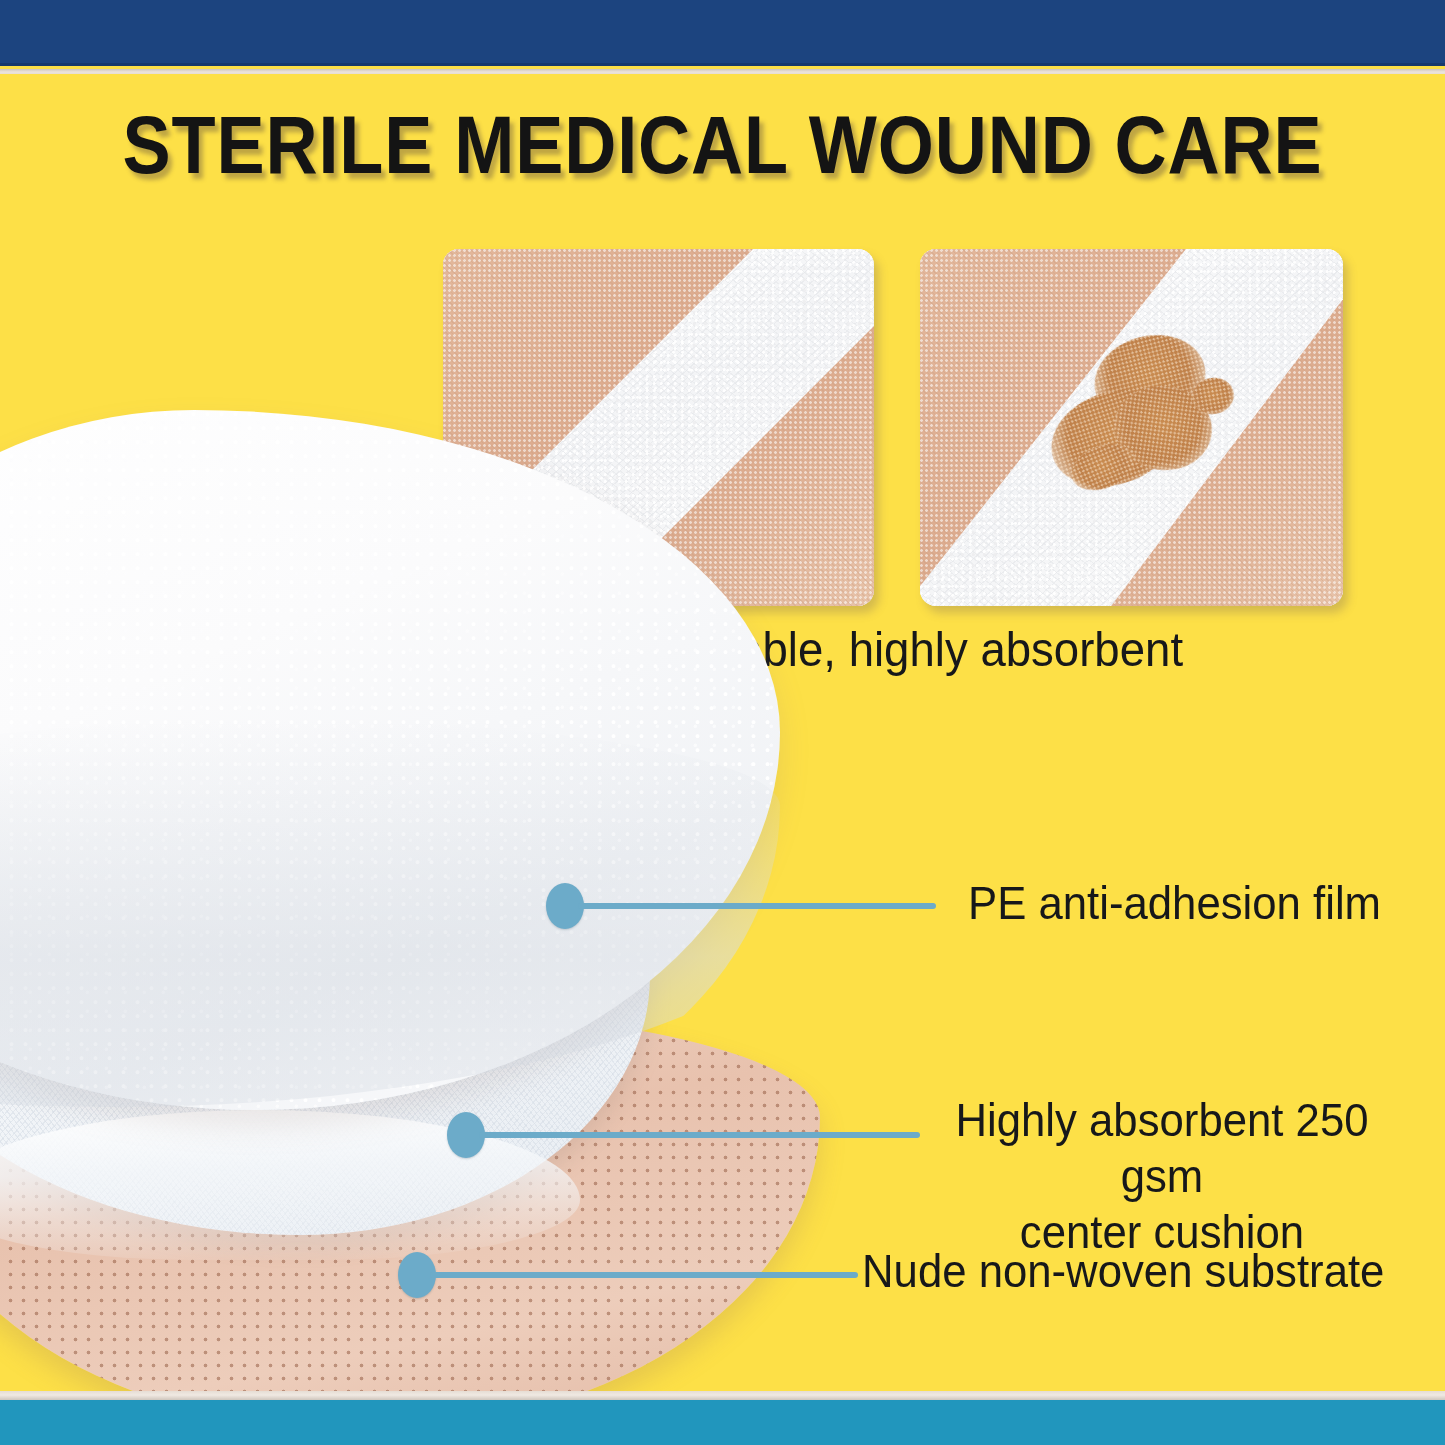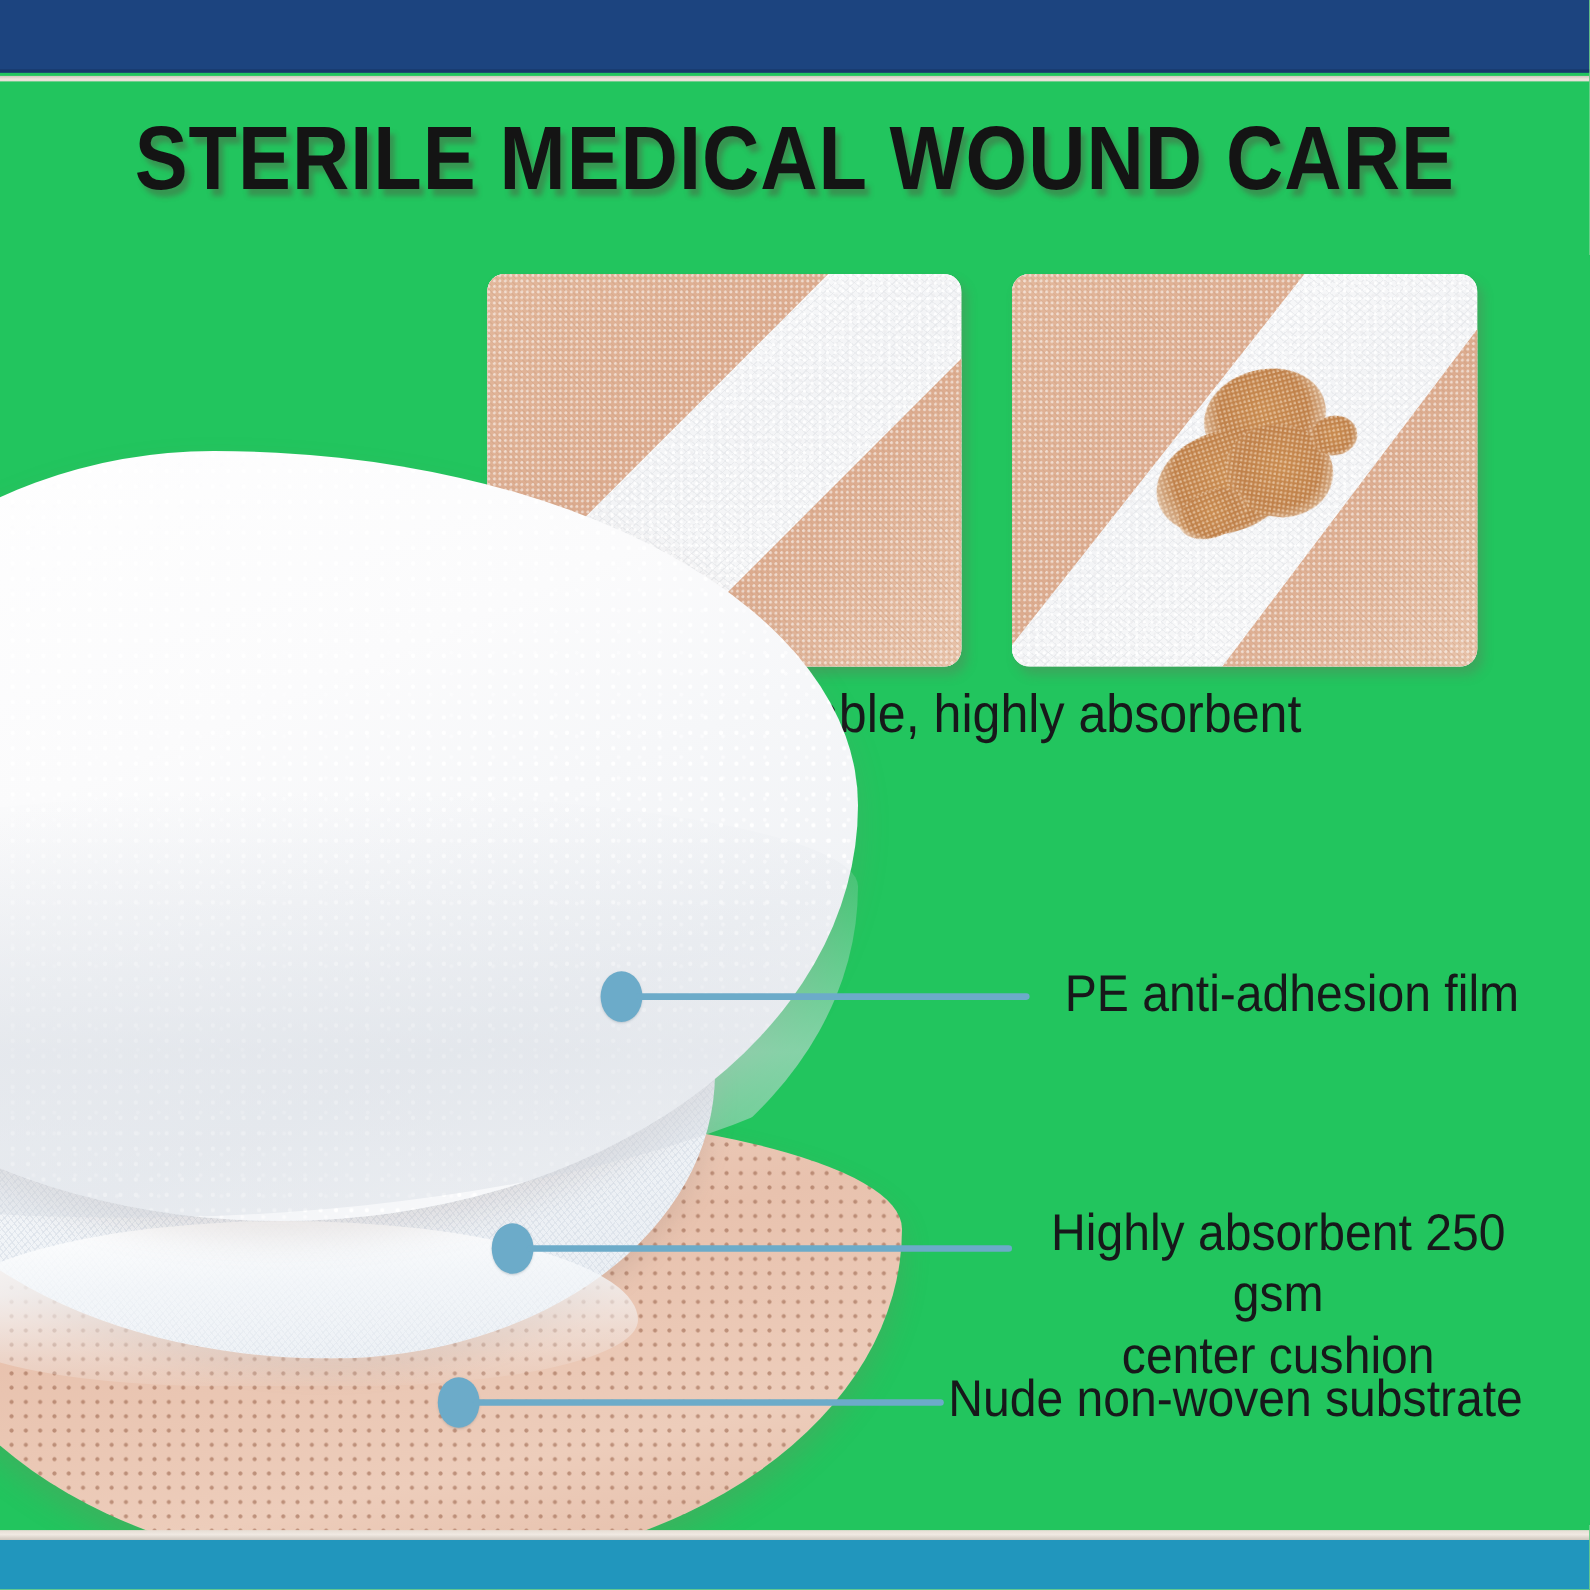--- a/index.html
+++ b/index.html
@@ -2,21 +2,21 @@
 <html><head>
 <meta charset="utf-8">
 <style>
   * { margin:0; padding:0; box-sizing:border-box; }
   html,body { width:1445px; height:1445px; overflow:hidden; }
   body {
     font-family:"Liberation Sans", sans-serif;
     background:#e6ddd4;
     position:relative;
   }
-  #stage { position:absolute; inset:0; background:#22c55e; overflow:hidden; }
+  #stage { position:absolute; inset:0; background:#fde047; overflow:hidden; }
 
   
   .top-bar {
     position:absolute; left:0; top:0; width:1445px; height:66px;
     background:#1c447f;
     border-bottom:3px solid #17396c;
   }
   .top-bar-hairline {
     position:absolute; left:0; top:69px; width:1445px; height:5px;
     background:linear-gradient(180deg,#cfc6bd 0%, #ece4dc 60%, #e6ddd4 100%);

